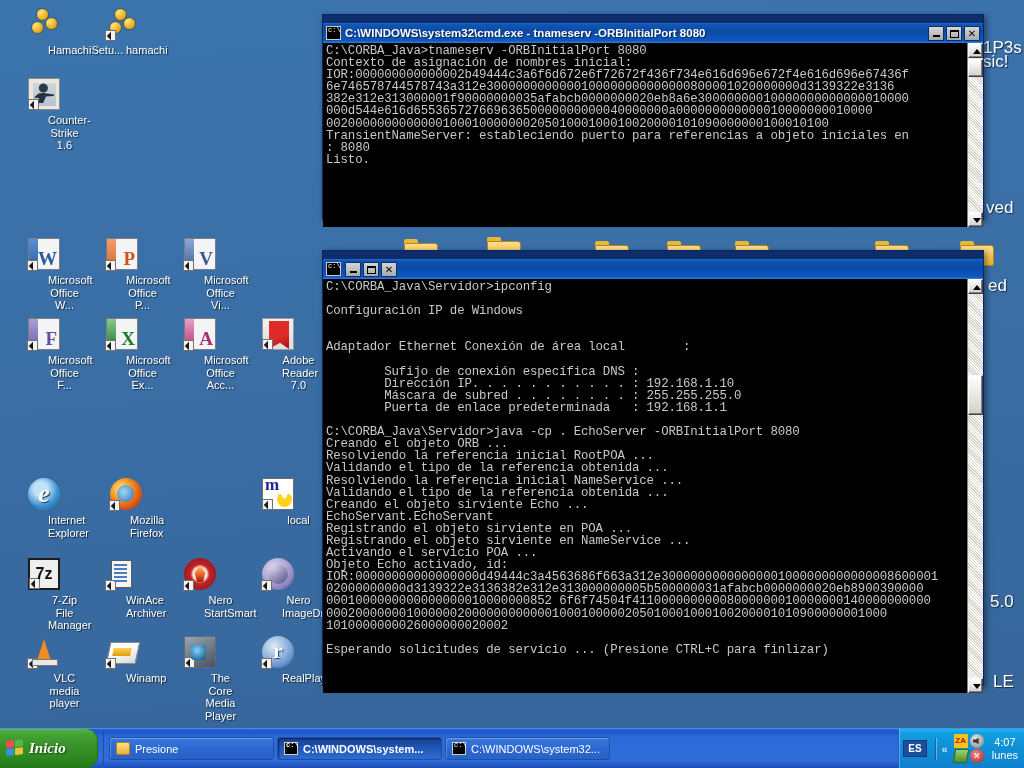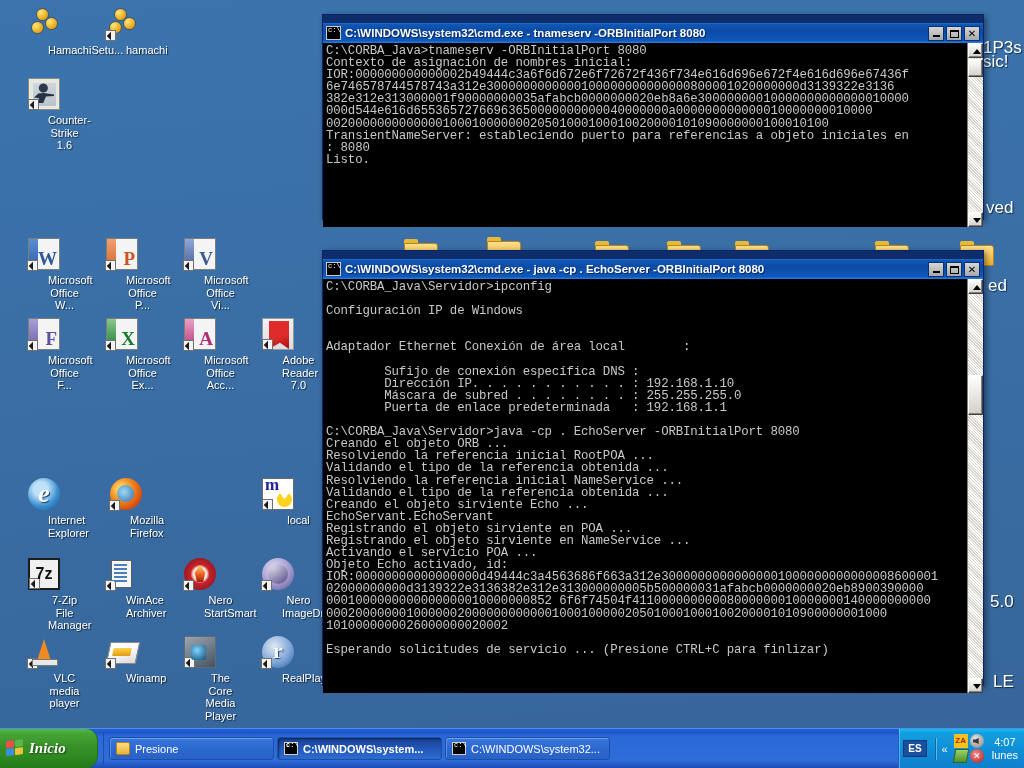--- a/index.html
+++ b/index.html
@@ -603,21 +603,20 @@
       <span class="sbtn down">
           <span class="arr"></span>
         </span>
     </div>
   </div>
 </div>
 
 <div class="win" style="left:322px; top:250px; width:662px; height:436px;">
   <div class="titlebar">
     <span class="title-icon"></span>
-    <span class="title-text">C:\WINDOWS\system32\cmd.exe - java -cp . EchoServer -ORBInitialPort 8080</span>
     <span class="tbtns">
       <span class="tbtn">
           <span class="min-bar"></span>
         </span>
       <span class="tbtn">
           <span class="max-box"></span>
         </span>
       <span class="tbtn close">
           <span class="g">✕</span>
         </span>

